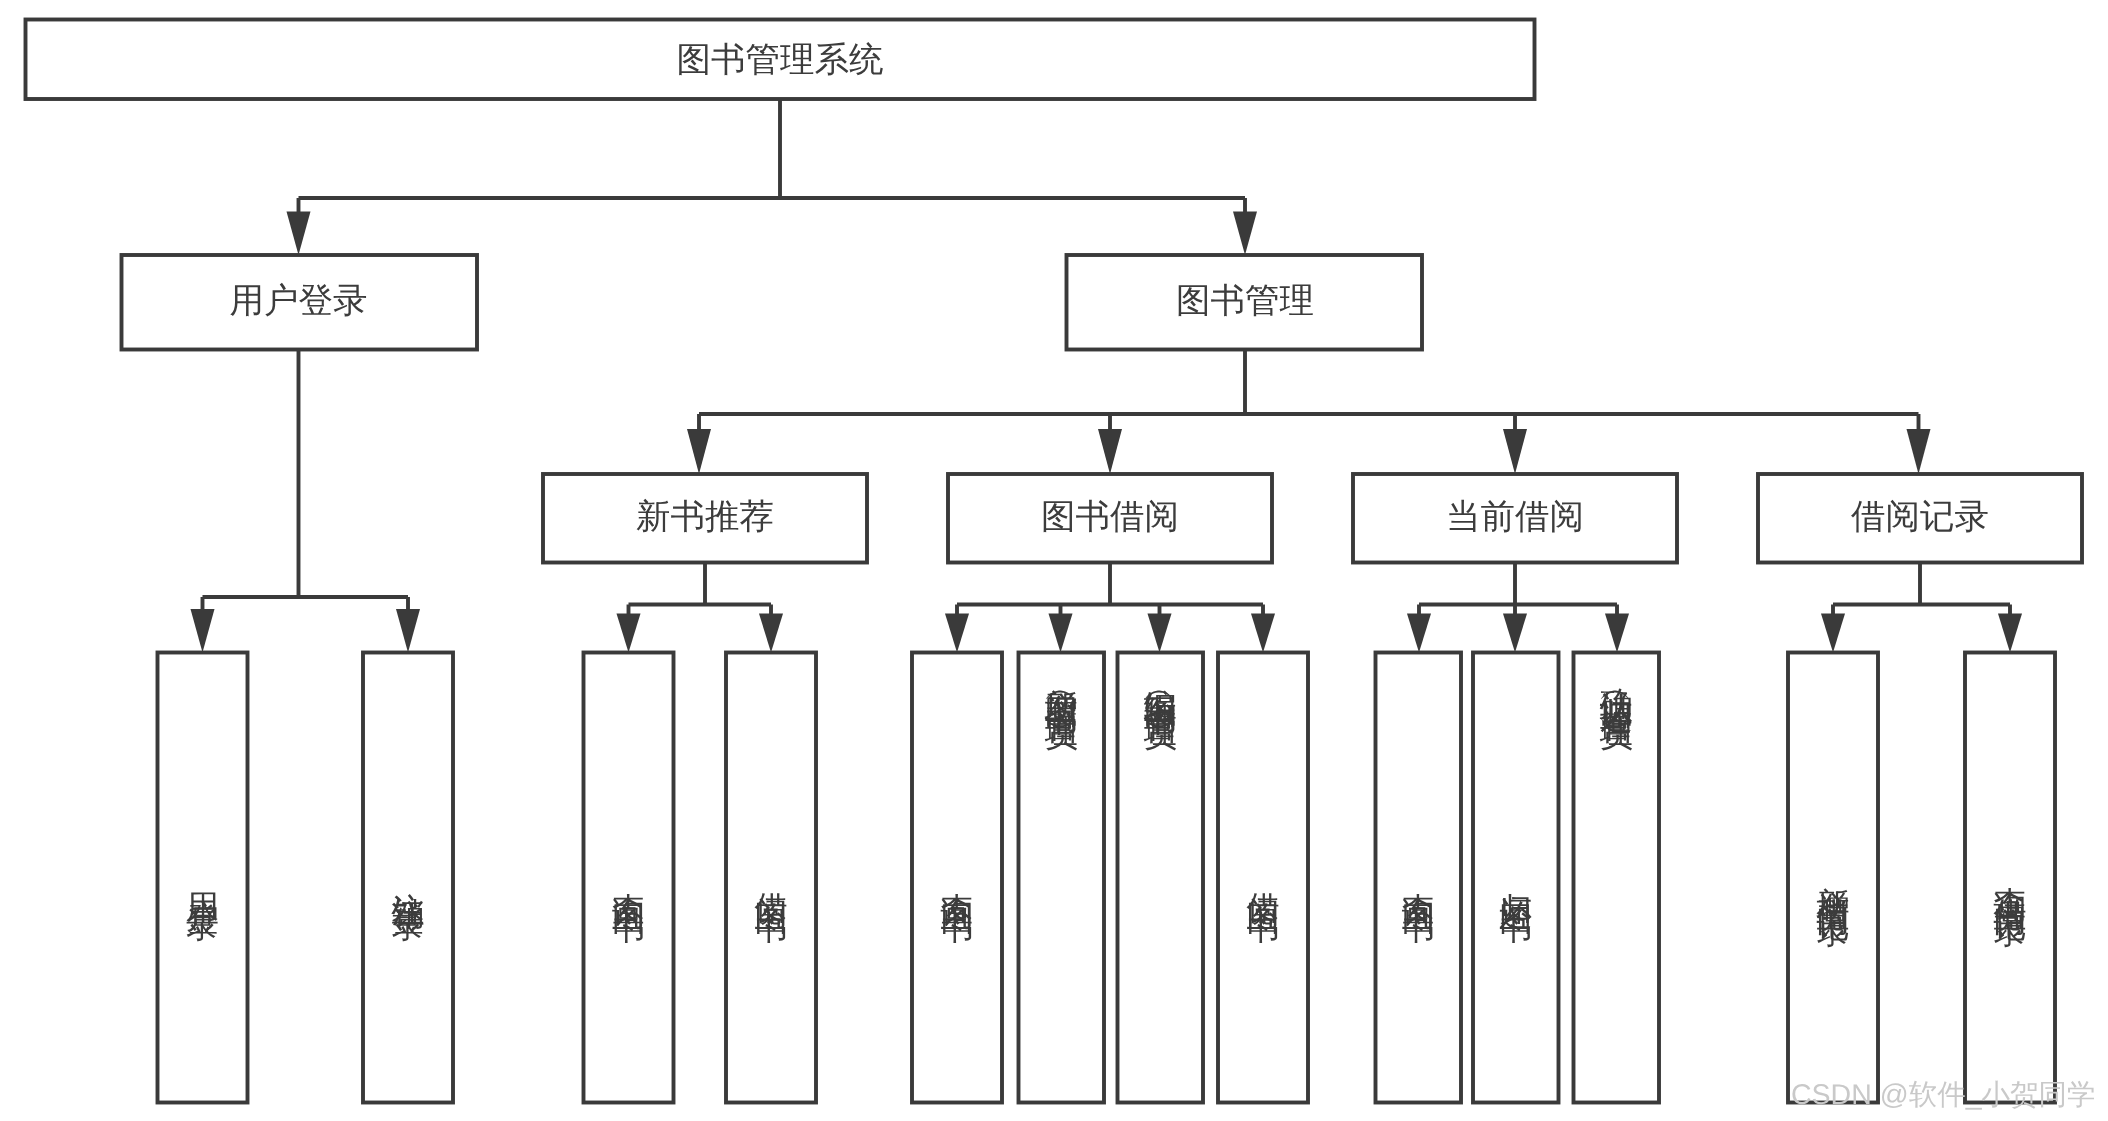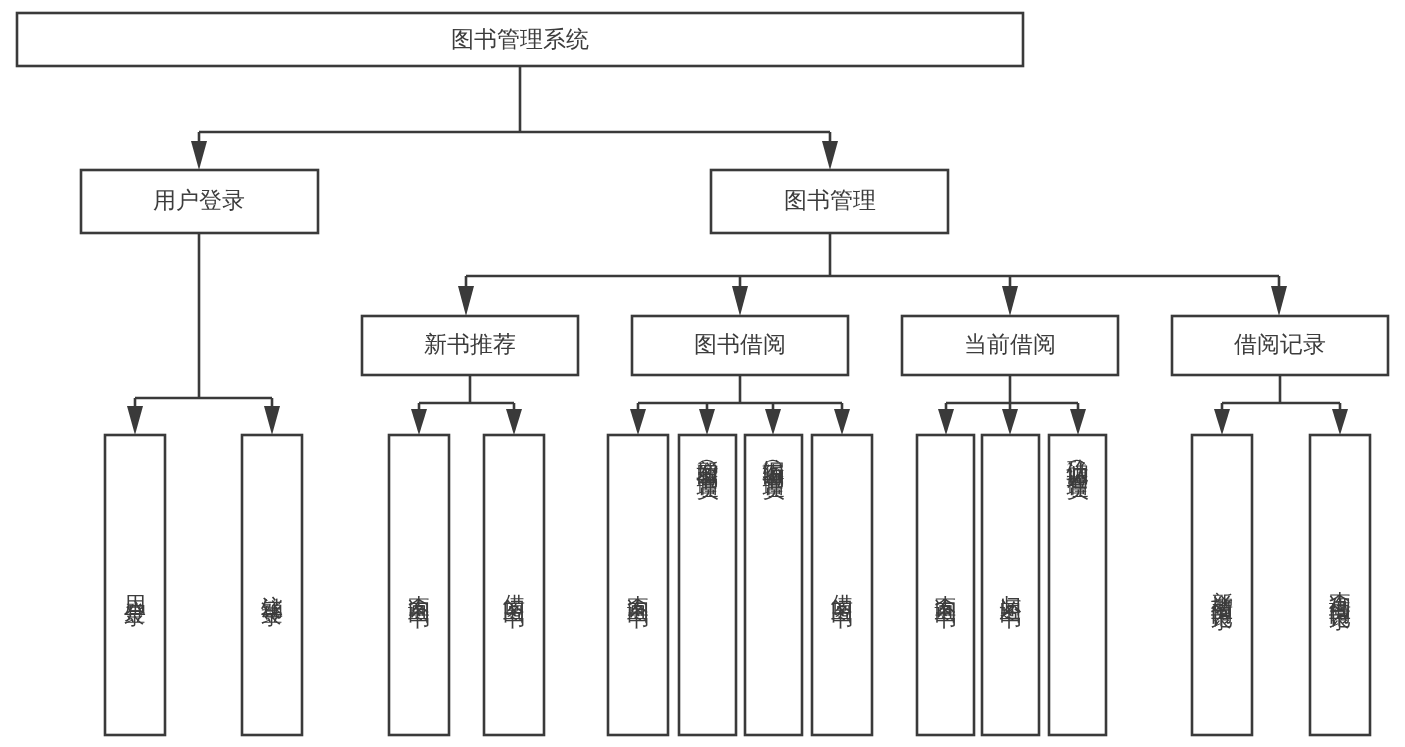--- a/index.html
+++ b/index.html
@@ -278,14 +278,15 @@
       <rect class="node-box" x="1310" y="435" width="60" height="300"></rect>
       <foreignObject x="1310" y="435" width="60" height="300">
         <div xmlns="http://www.w3.org/1999/xhtml" style="width:60px;height:300px;display:flex;align-items:center;justify-content:center;">
           <span style="writing-mode:vertical-rl;text-orientation:upright;font-size:22px;color:#3c3c3c;letter-spacing:4px;font-family:'Liberation Sans','DejaVu Sans',sans-serif;">查询借阅记录</span>
         </div>
       </foreignObject>
     </g>
 
   </svg>
 
+  <div class="watermark">CSDN @软件_小贺同学</div>
 
 </div>
 
 </body></html>

